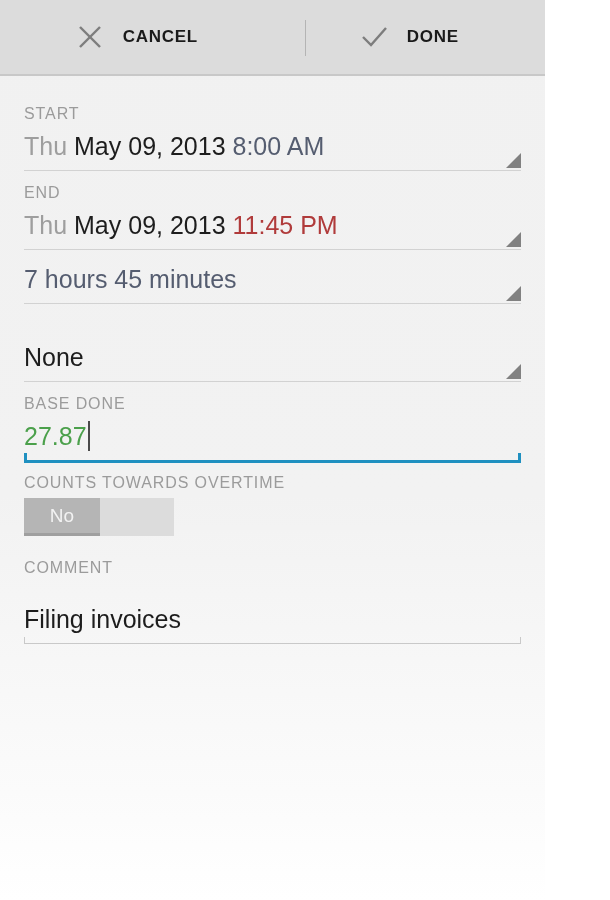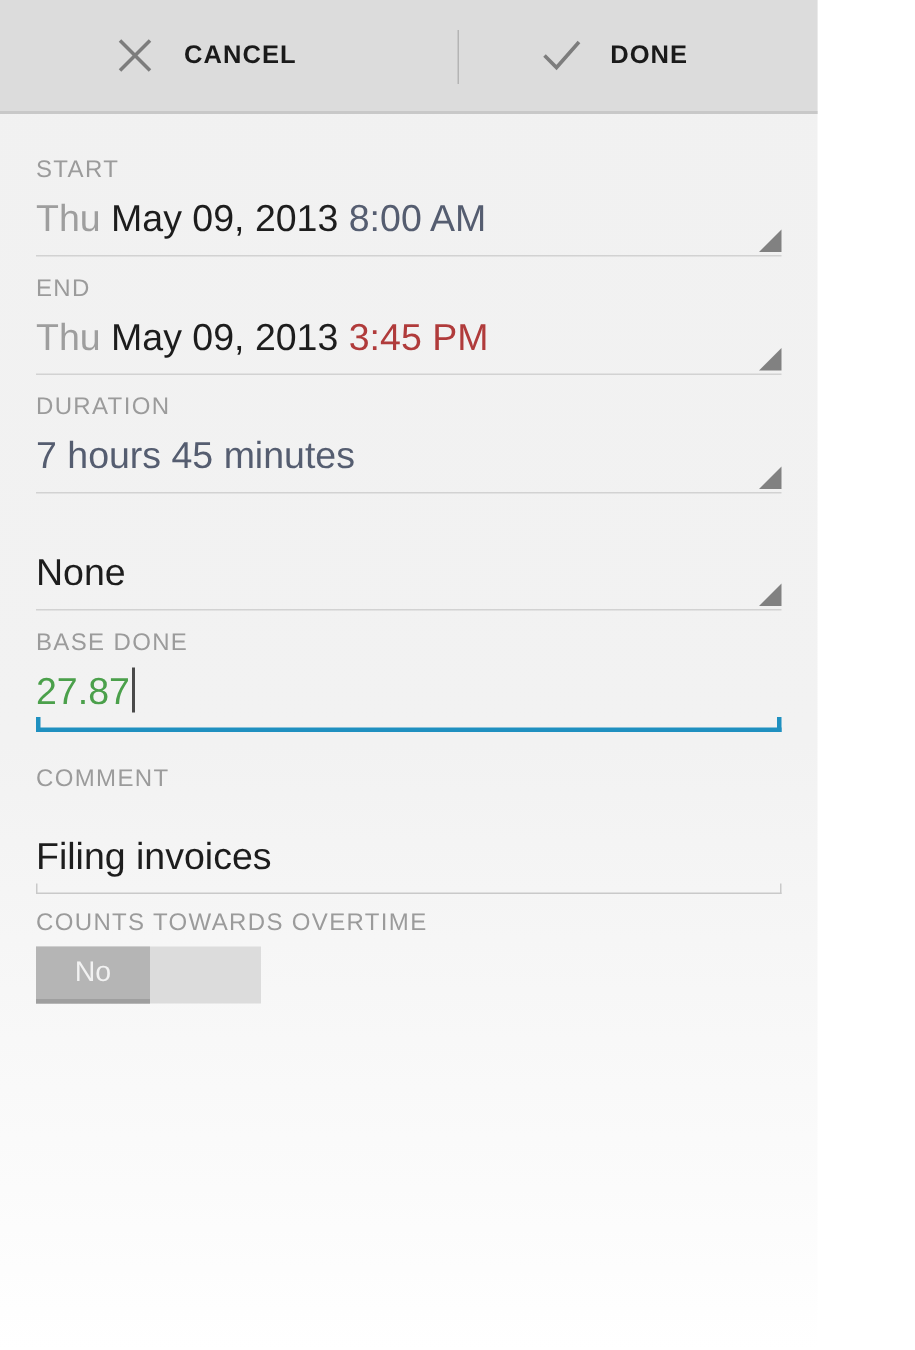--- a/index.html
+++ b/index.html
@@ -219,56 +219,55 @@
       </div>
       <div class="spinner-caret"></div>
       <div class="underline-plain"></div>
     </div>
 
     <div class="field">
       <div class="field-label">END</div>
       <div class="field-value">
         <span class="v-dim">Thu</span>
         <span class="v-dark">May 09, 2013</span>
-        <span class="v-red">3:45 PM</span>
-      </div>
-      <div class="spinner-caret"></div>
-      <div class="underline-plain"></div>
-    </div>
-
-    <div class="field">
-      <div class="field-label">DURATION</div>
+        <span class="v-red">11:45 PM</span>
+      </div>
+      <div class="spinner-caret"></div>
+      <div class="underline-plain"></div>
+    </div>
+
+    <div class="field">
       <div class="field-value v-blue">7 hours 45 minutes</div>
       <div class="spinner-caret"></div>
       <div class="underline-plain"></div>
     </div>
 
     <div class="field">
       <div class="field-value v-dark">None</div>
       <div class="spinner-caret"></div>
       <div class="underline-plain"></div>
     </div>
 
     <div class="field">
       <div class="field-label">BASE DONE</div>
       <div class="field-value">
         <span class="v-green">27.87</span><span class="caret"></span>
       </div>
       <div class="underline-focus"></div>
-    </div>
-
-    <div class="field" style="padding-top:22px;">
-      <div class="field-label">COMMENT</div>
-      <div class="field-value v-dark">Filing invoices</div>
-      <div class="underline-edit"></div>
     </div>
 
     <div class="field switch-row">
       <div class="field-label">COUNTS TOWARDS OVERTIME</div>
       <div class="switch">
         <div class="switch-thumb">
           <span class="switch-thumb-label">No</span>
         </div>
       </div>
     </div>
 
+    <div class="field" style="padding-top:22px;">
+      <div class="field-label">COMMENT</div>
+      <div class="field-value v-dark">Filing invoices</div>
+      <div class="underline-edit"></div>
+    </div>
+
   </div>
 </div>
 
 </body></html>

